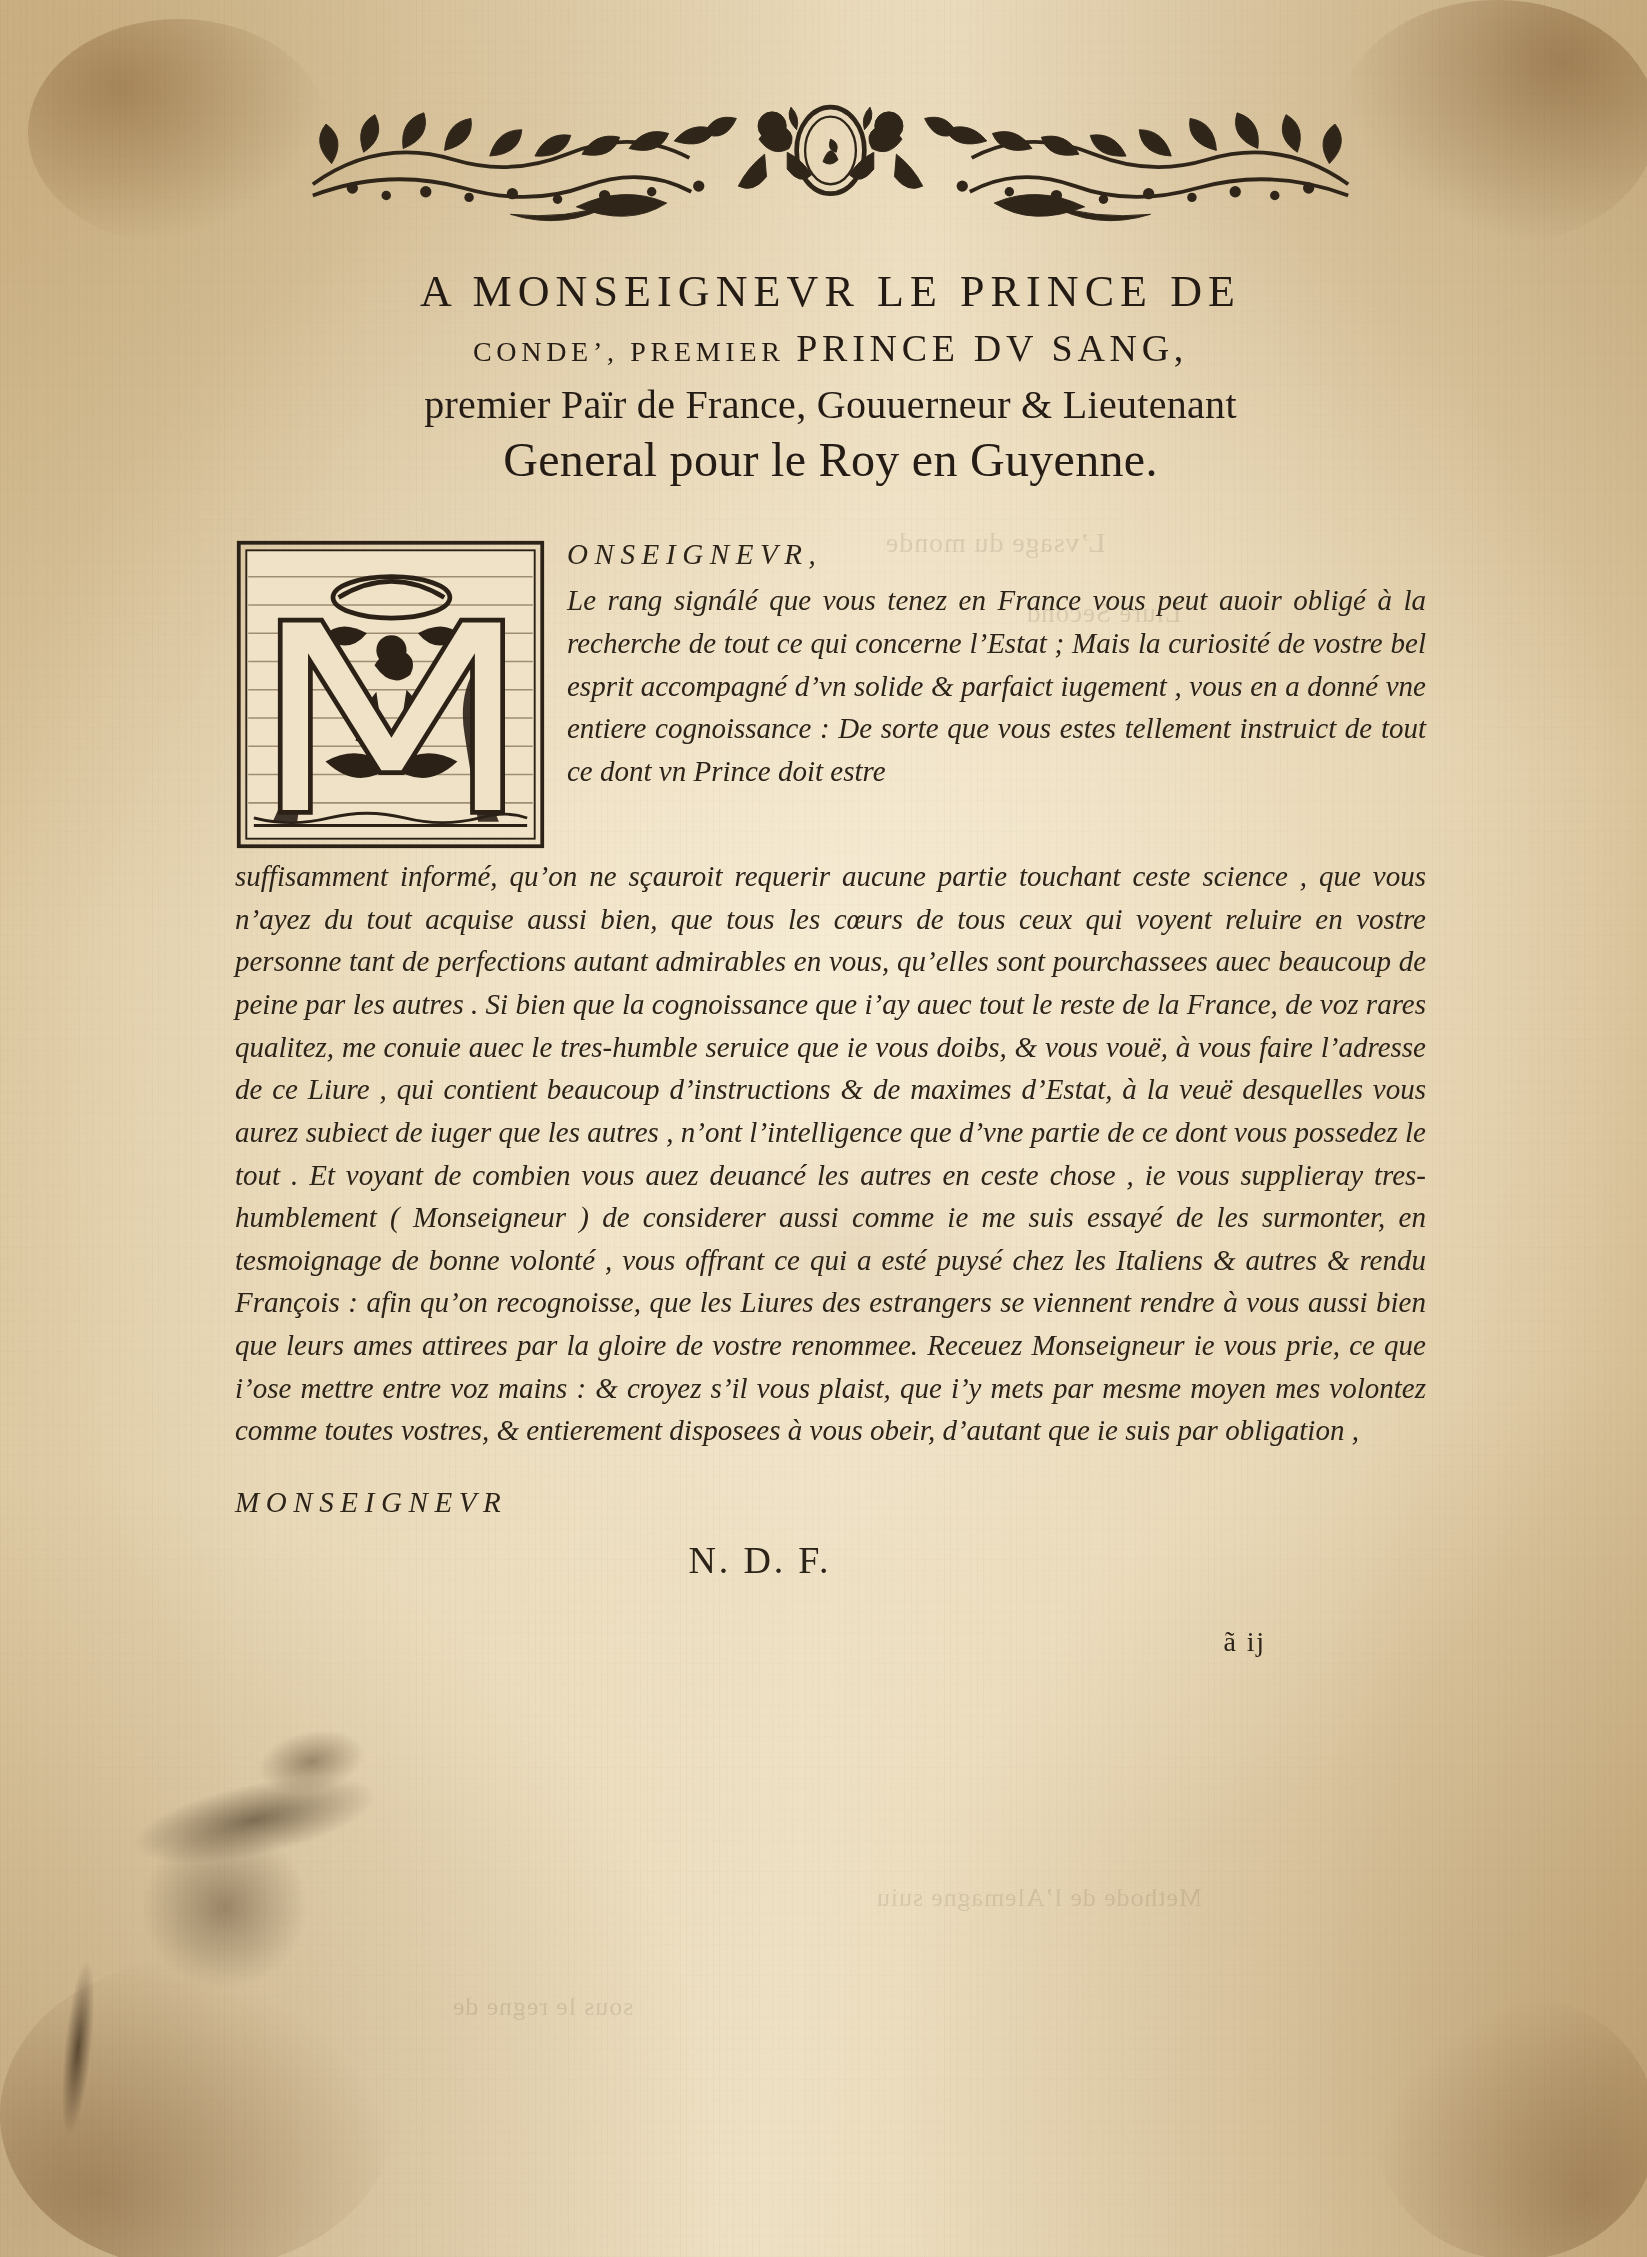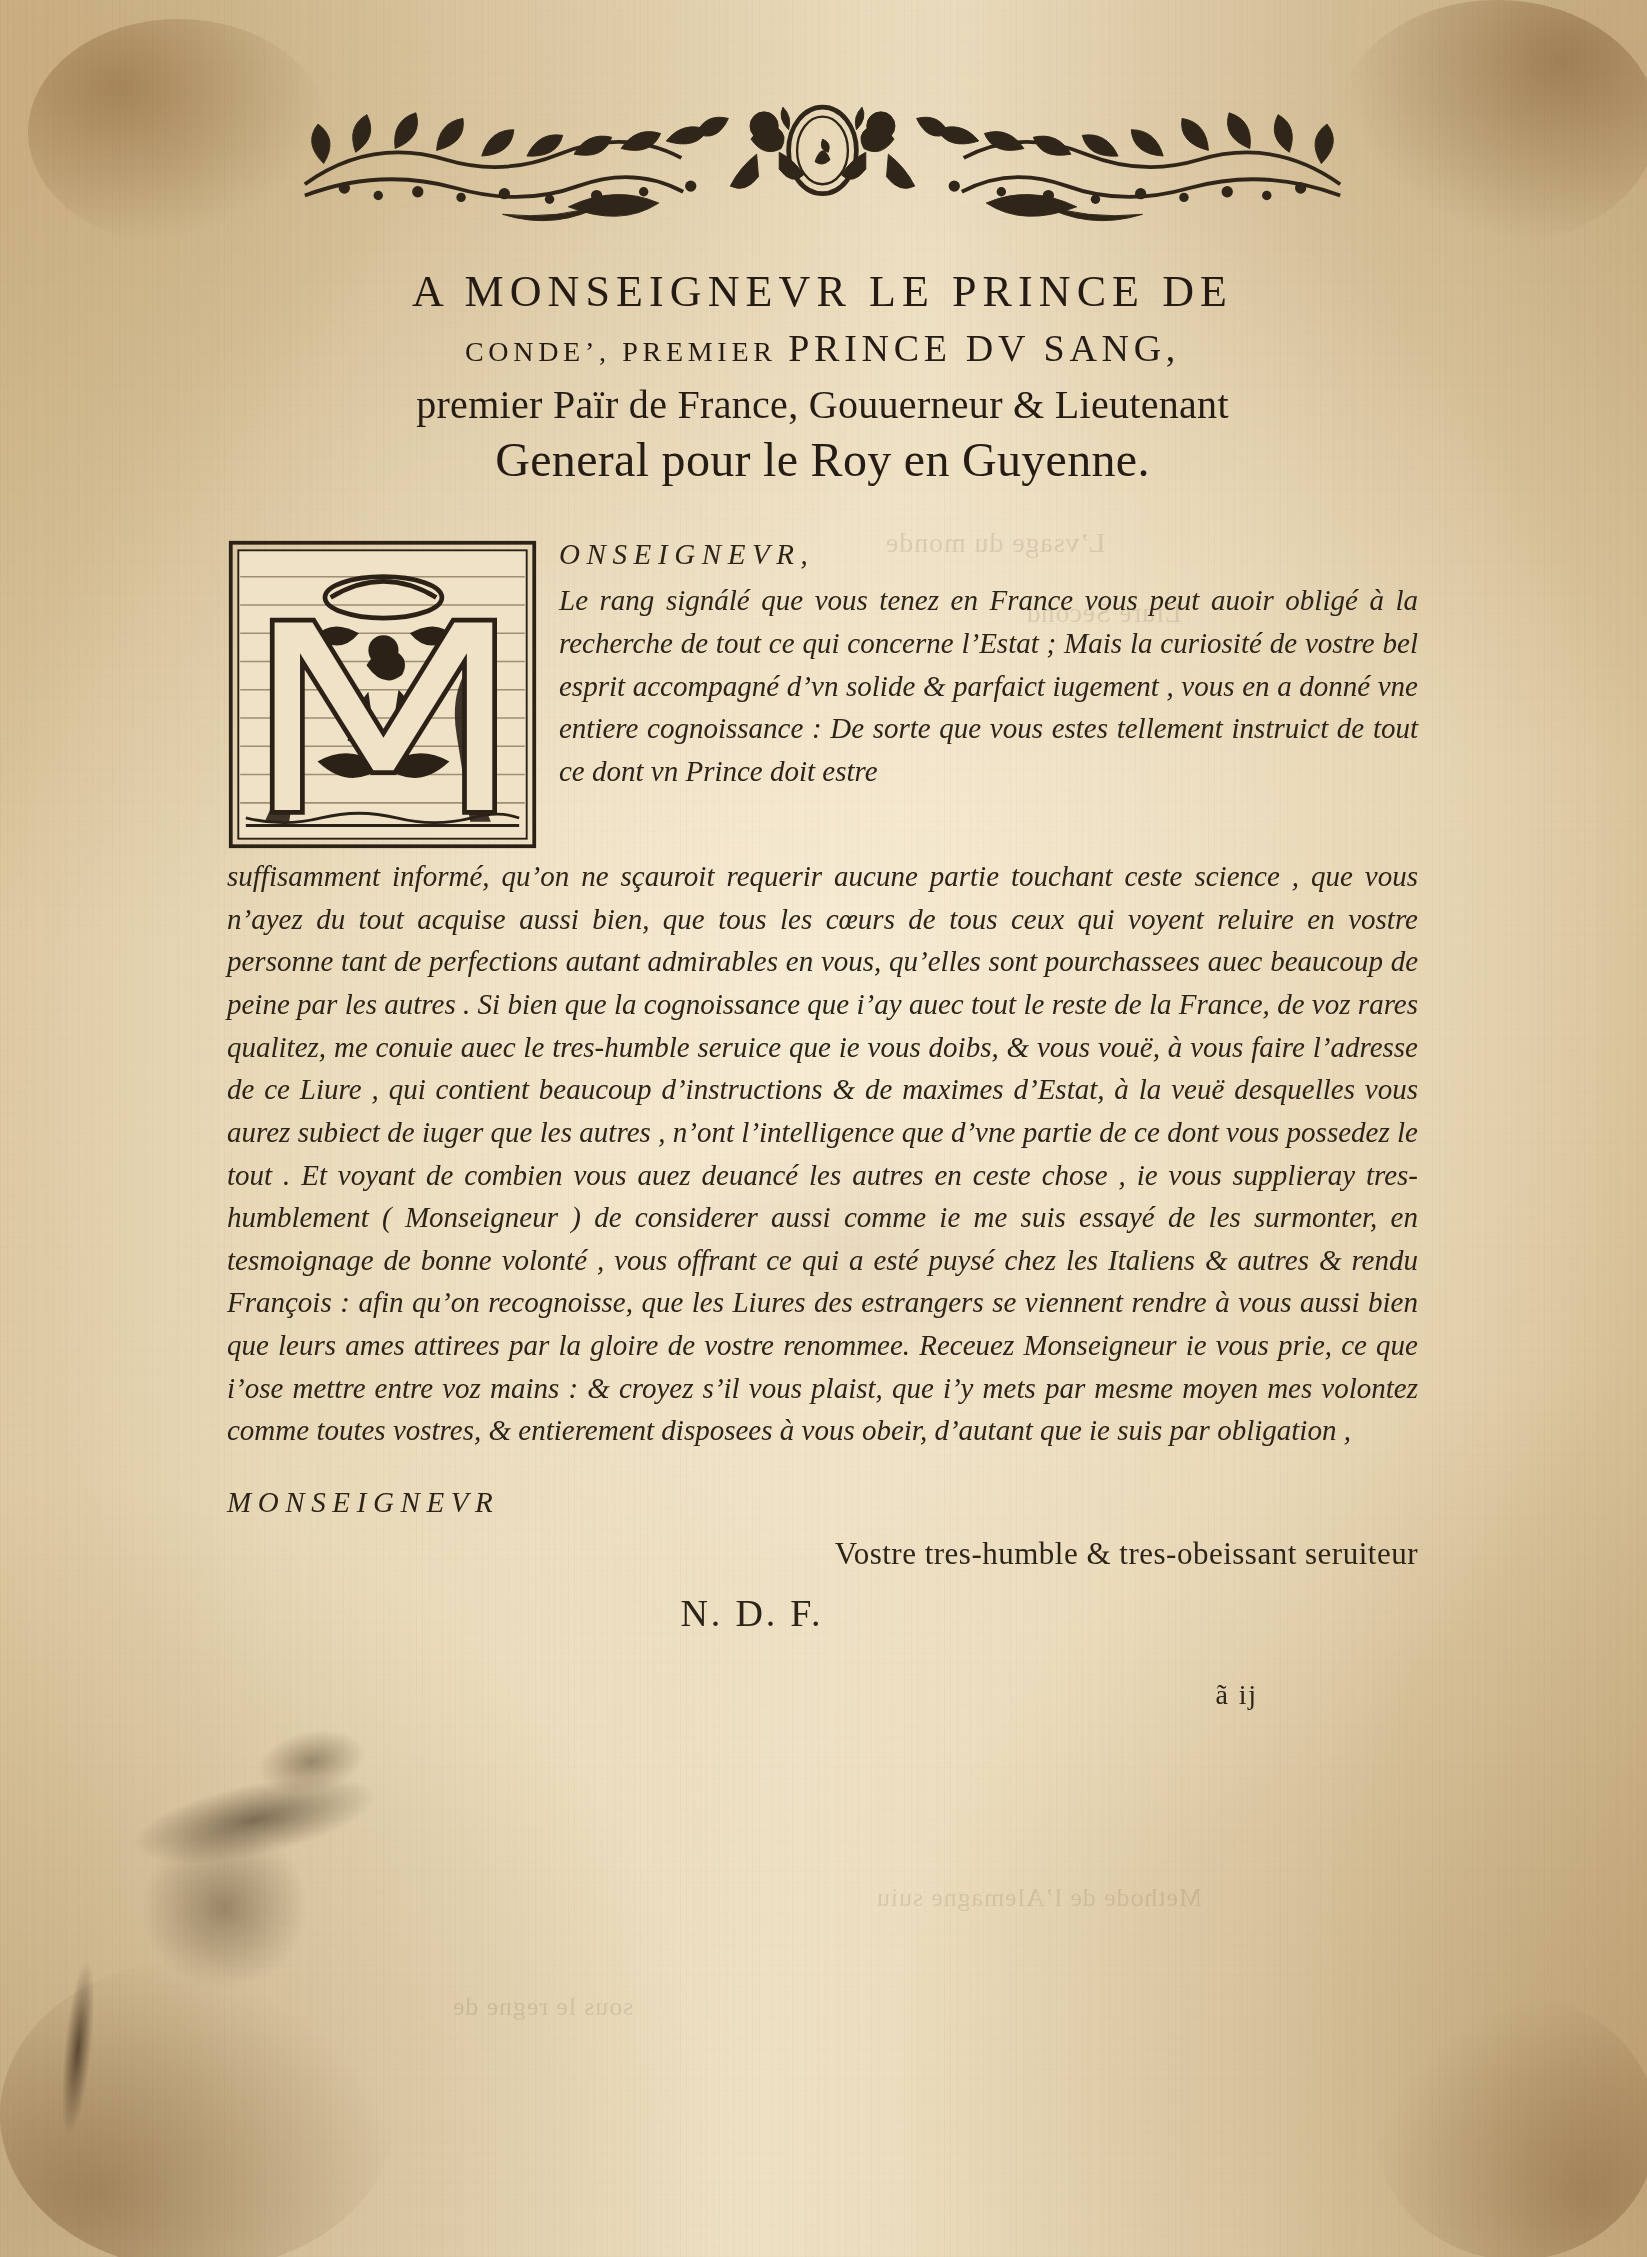--- a/index.html
+++ b/index.html
@@ -42,21 +42,21 @@
     color: #6a5a45;
     opacity: 0.16;
     font-family: "Liberation Serif", serif;
     transform: scaleX(-1);
     letter-spacing: 0.9px;
     white-space: nowrap;
   }
 
   .content {
     position: absolute;
-    left: 227px;
+    left: 235px;
     top: 94px;
     width: 1191px;
   }
 
   
   .headpiece {
     position: relative;
     height: 141px;
     margin: 0 auto 32px auto;
     width: 1073px;
@@ -326,20 +326,19 @@
       <div class="para">
         <div class="salutation">ONSEIGNEVR,</div>
         <p>Le rang signálé que vous tenez en France vous peut auoir obligé à la recherche de tout ce qui concerne l’Estat ; Mais la curiosité de vostre bel esprit accompagné d’vn solide &amp; parfaict iugement , vous en a donné vne entiere cognoissance : De sorte que vous estes tellement instruict de tout ce dont vn Prince doit estre</p>
       </div>
 
       <div class="indent-block" style="clear:both; margin-top:1.9px;">
         <p>suffisamment informé, qu’on ne sçauroit requerir aucune partie touchant ceste science , que vous n’ayez du tout acquise aussi bien, que tous les cœurs de tous ceux qui voyent reluire en vostre personne tant de perfections autant admirables en vous, qu’elles sont pourchassees auec beaucoup de peine par les autres . Si bien que la cognoissance que i’ay auec tout le reste de la France, de voz rares qualitez, me conuie auec le tres-humble seruice que ie vous doibs, &amp; vous vouë, à vous faire l’adresse de ce Liure , qui contient beaucoup d’instructions &amp; de maximes d’Estat, à la veuë desquelles vous aurez subiect de iuger que les autres , n’ont l’intelligence que d’vne partie de ce dont vous possedez le tout . Et voyant de combien vous auez deuancé les autres en ceste chose , ie vous supplieray tres-humblement ( Monseigneur ) de considerer aussi comme ie me suis essayé de les surmonter, en tesmoignage de bonne volonté , vous offrant ce qui a esté puysé chez les Italiens &amp; autres &amp; rendu François : afin qu’on recognoisse, que les Liures des estrangers se viennent rendre à vous aussi bien que leurs ames attirees par la gloire de vostre renommee. Receuez Monseigneur ie vous prie, ce que i’ose mettre entre voz mains : &amp; croyez s’il vous plaist, que i’y mets par mesme moyen mes volontez comme toutes vostres, &amp; entierement disposees à vous obeir, d’autant que ie suis par obligation ,</p>
       </div>
 
       <div class="sig-name">MONSEIGNEVR</div>
-      <div class="sig-line">Vostre tres-humble &amp; tres-obeissant seruiteur</div>
       <div class="sig-initials">N. D. F.</div>
       <div class="signature-mark">ã  ij</div>
     </div>
 
   </div>
 </div>
 
 
 </body></html>

